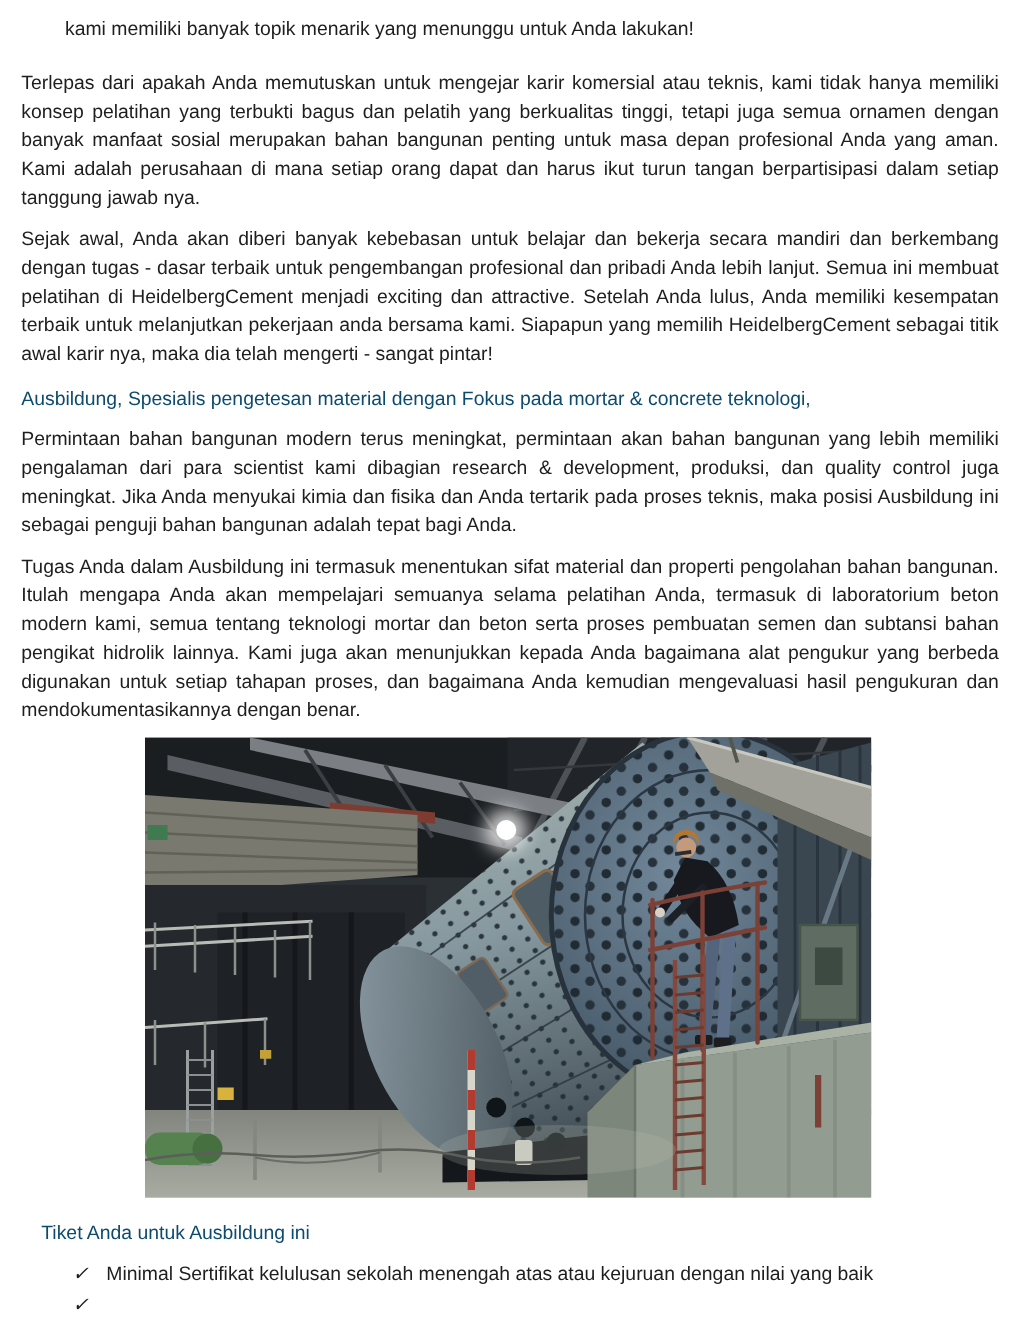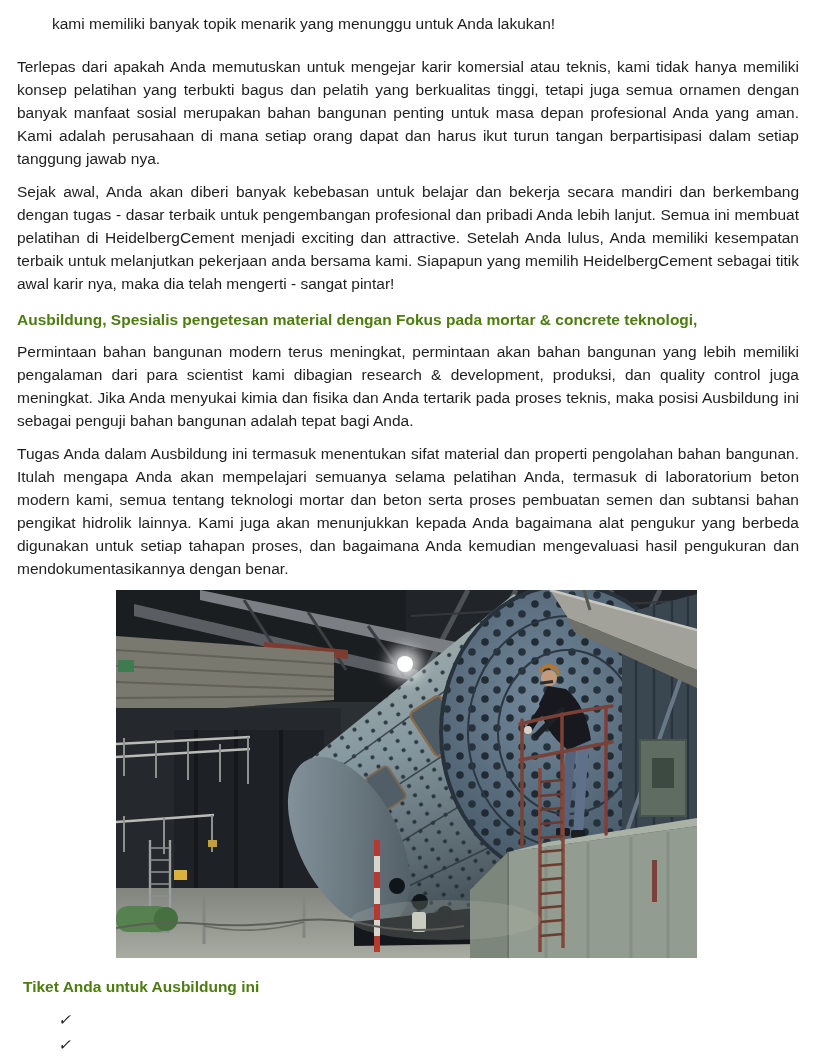--- a/index.html
+++ b/index.html
@@ -7,26 +7,26 @@
     width:816px;height:1056px;background:#ffffff;overflow:hidden;
     box-sizing:border-box;padding:12px 17px 0 17px;
     font-family:"Liberation Sans",sans-serif;color:#1e1e1e;position:relative;
   }
   p.body{
     font-size:15.5px;line-height:23px;text-align:justify;
     margin:0 0 10px 0;
   }
   p.intro{text-align:left;text-indent:35px;margin-bottom:20px;}
   h2.sec{
-    font-size:15.5px;line-height:23px;font-weight:bold;color:#4d7c0f;
+    font-size:15.5px;line-height:23px;font-weight:normal;color:#0c4a6e;
     margin:13px 0 9px 0;
   }
   figure.photo{margin:0 0 0 99px;padding:0;width:581px;height:368px;}
   figure.photo svg{display:block;}
-  h2.tickets{margin:17px 0 9px 6px;}
+  h2.tickets{margin:17px 0 9px 16px;}
   ul.checks{list-style:none;margin:9px 0 0 0;padding:0 0 0 41px;}
   ul.checks li{
     font-size:15.5px;line-height:25px;display:flex;align-items:baseline;gap:14px;
   }
   .check{font-style:italic;flex:0 0 auto;}
 </style>
 </head>
 <body>
 
 <div class="page">
@@ -280,19 +280,20 @@
       <path d="M0,338 Q44,330 88,334 T188,330 Q224,328 258,336 Q300,344 348,336" stroke="#5c5f59" stroke-width="2" fill="none"></path>
       <path d="M88,336 Q138,346 188,332" stroke="#6a6d66" stroke-width="1.6" fill="none"></path>
     </svg>
   </figure>
 
   <h2 class="sec tickets">Tiket Anda untuk Ausbildung ini</h2>
 
   <ul class="checks">
     <li>
       <span class="check">✓</span>
+      <span>Minimal Sertifikat kelulusan sekolah menengah atas atau kejuruan dengan nilai yang baik</span>
     </li>
     <li>
       <span class="check">✓</span>
     </li>
   </ul>
 
 </div>
 
 </body></html>

